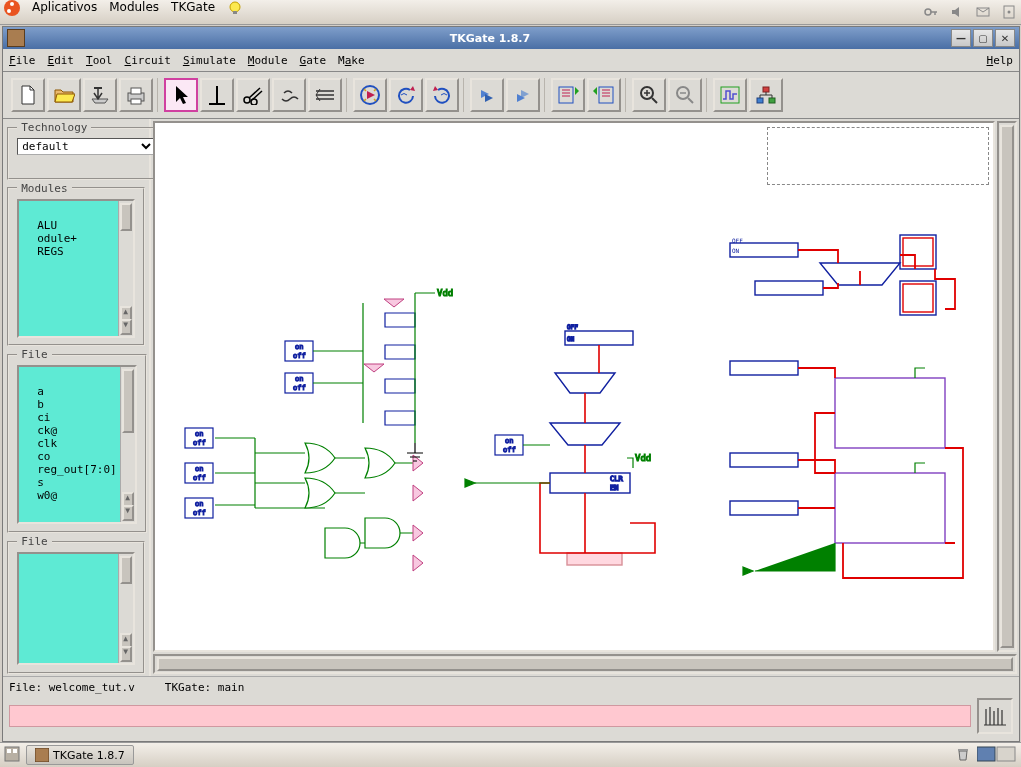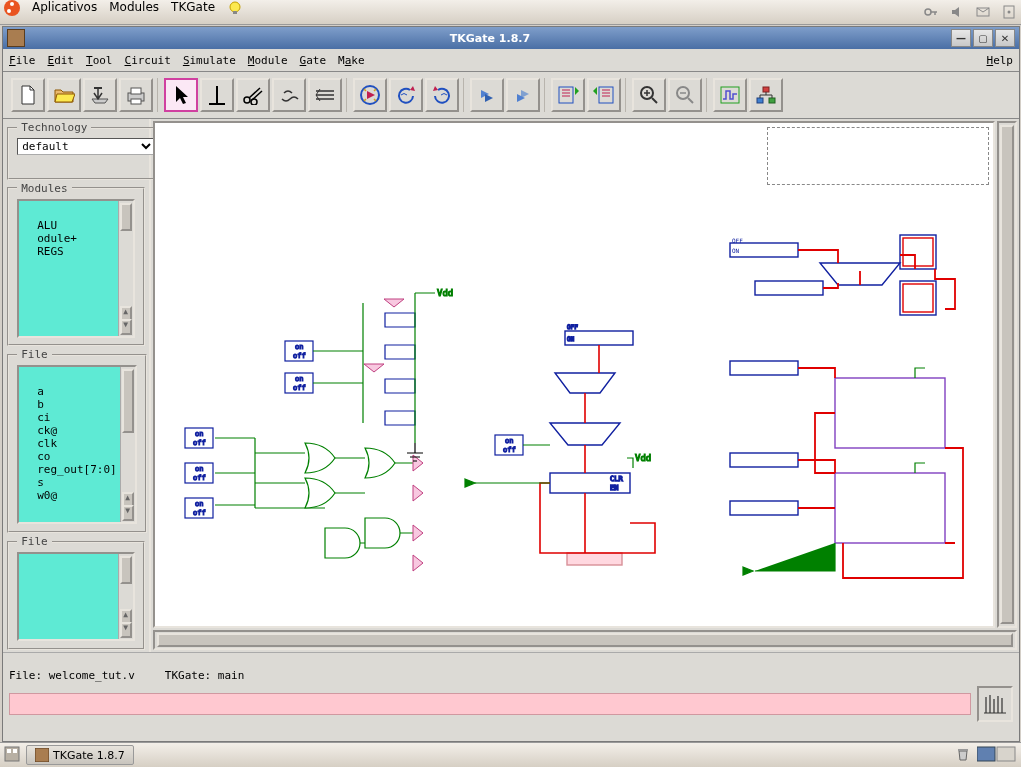--- a/index.html
+++ b/index.html
@@ -47,21 +47,21 @@
     border:2px outset #e8e4dd}
   .sb .arr{position:absolute;left:1px;right:1px;height:12px;background:#c8c4bd;border:2px outset #e8e4dd;font-size:8px;text-align:center;line-height:8px;color:#666}
   .sb .arr.up{top:auto;bottom:14px}
   .sb .arr.dn{bottom:1px}
   .canvaswrap{flex:1;position:relative;display:flex}
   .canvas{flex:1;background:#fff;border:2px inset #e8e4dd;margin:2px;position:relative;overflow:hidden}
   .csb{width:16px;background:#dcdad5;border:2px inset #e8e4dd;margin:2px 2px 2px 0;position:relative}
   .csb .thumb{position:absolute;left:1px;right:1px;top:2px;bottom:2px;background:#c8c4bd;border:2px outset #e8e4dd}
   .hsb{height:16px;background:#dcdad5;border:2px inset #e8e4dd;margin:0 2px 2px 2px;position:relative}
   .hsb .thumb{position:absolute;top:1px;bottom:1px;left:2px;right:2px;background:#c8c4bd;border:2px outset #e8e4dd}
-  .status{height:56px;border-top:1px solid #aaa;padding:16px 6px;display:flex;flex-direction:column;gap:4px}
+  .status{height:56px;border-top:1px solid #aaa;padding:4px 6px;display:flex;flex-direction:column;gap:4px}
   .statline{font-size:11px;display:flex;gap:30px}
   .progress{height:20px;background:#ffc8d0;border:1px solid #d098a0;flex:1}
   .statwrap{display:flex;gap:6px;align-items:center}
   .gateicon{width:32px;height:32px;border:2px inset #e8e4dd;display:flex;align-items:center;justify-content:center}
   .taskbar{position:absolute;left:0;right:0;bottom:0;height:24px;
     background:linear-gradient(#f3efe9,#d6cfc4);border-top:1px solid #999;
     display:flex;align-items:center;padding:0 4px;gap:6px;font-family:"DejaVu Sans",sans-serif;font-size:11px}
   .taskbtn{background:linear-gradient(#e8e4dd,#c8c4bd);border:1px solid #999;padding:2px 8px;
     display:flex;align-items:center;gap:4px;border-radius:2px}
   .taskbar .spacer{flex:1}

